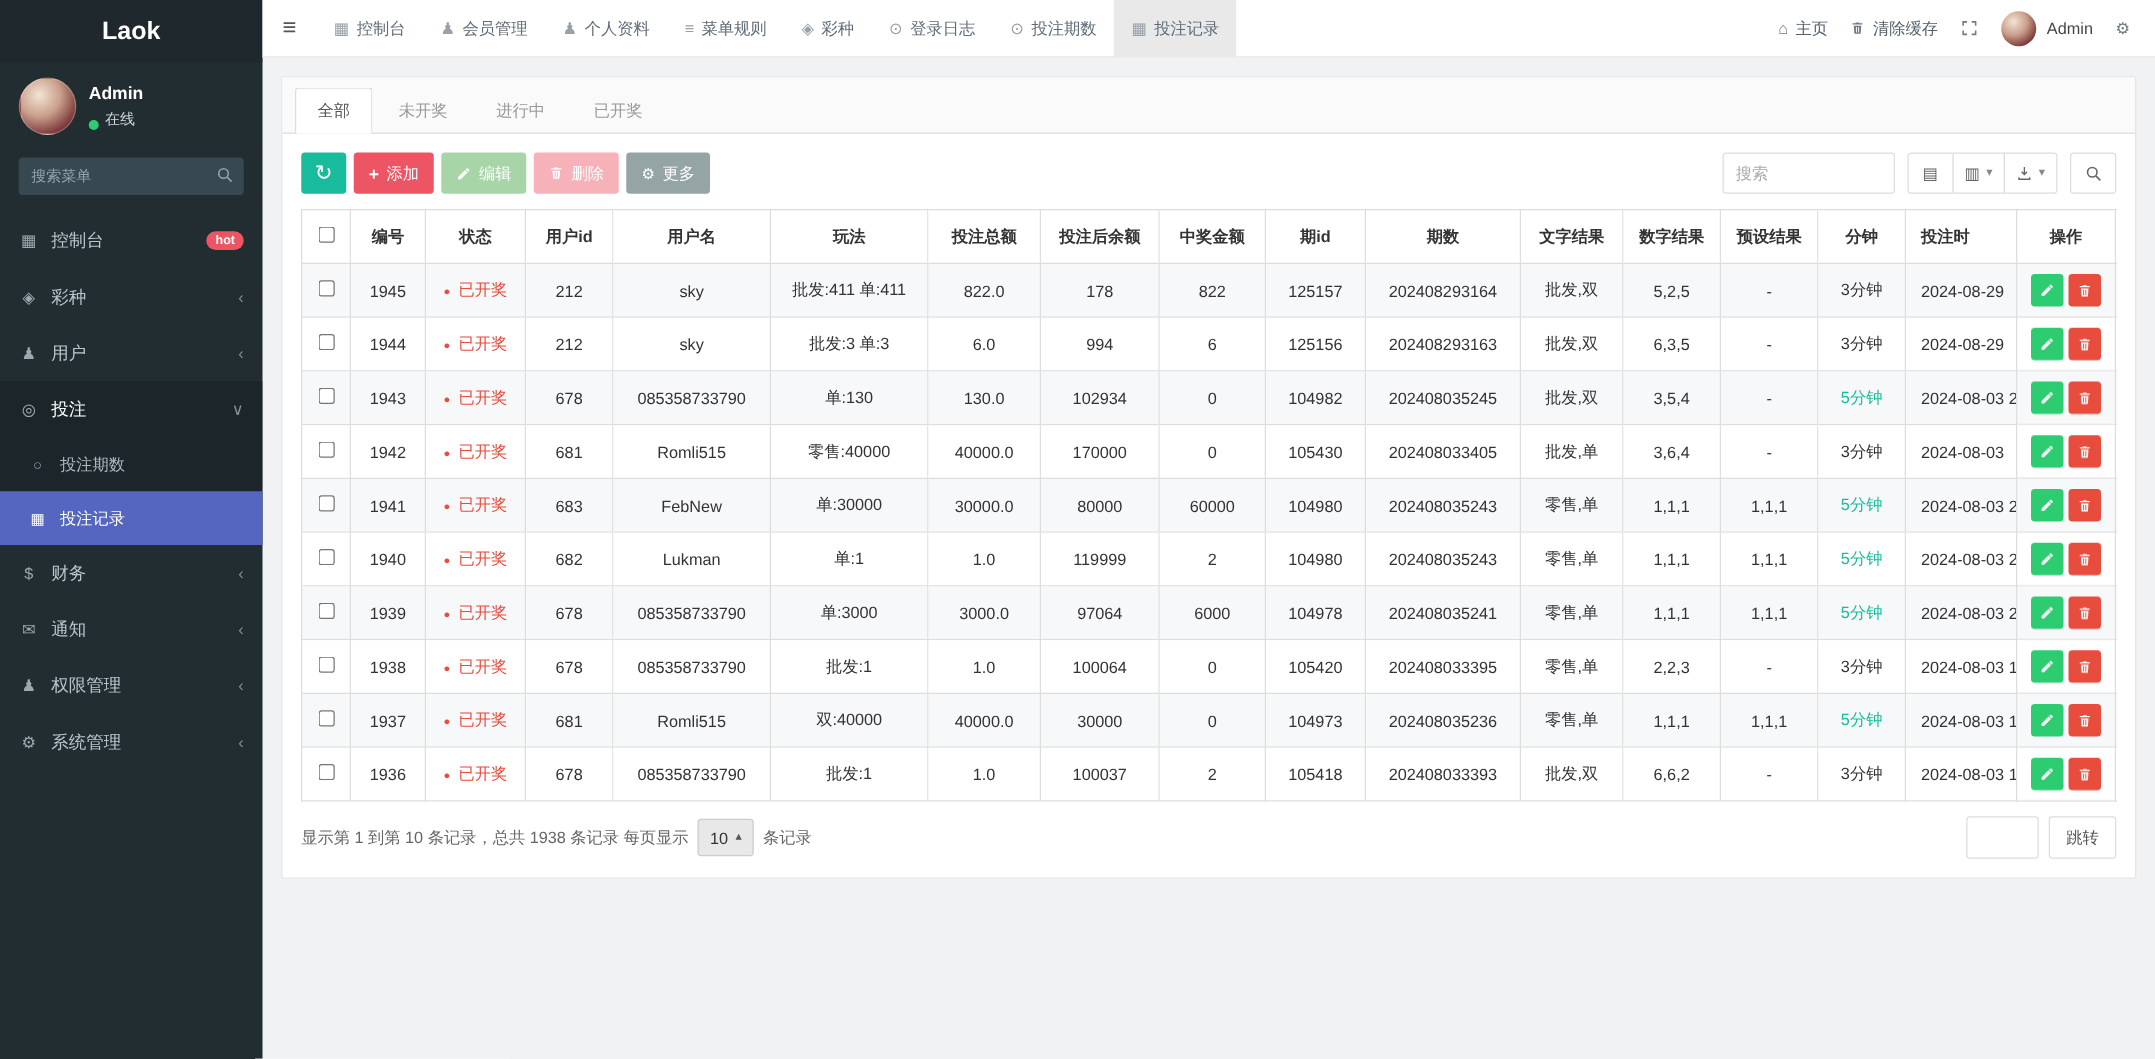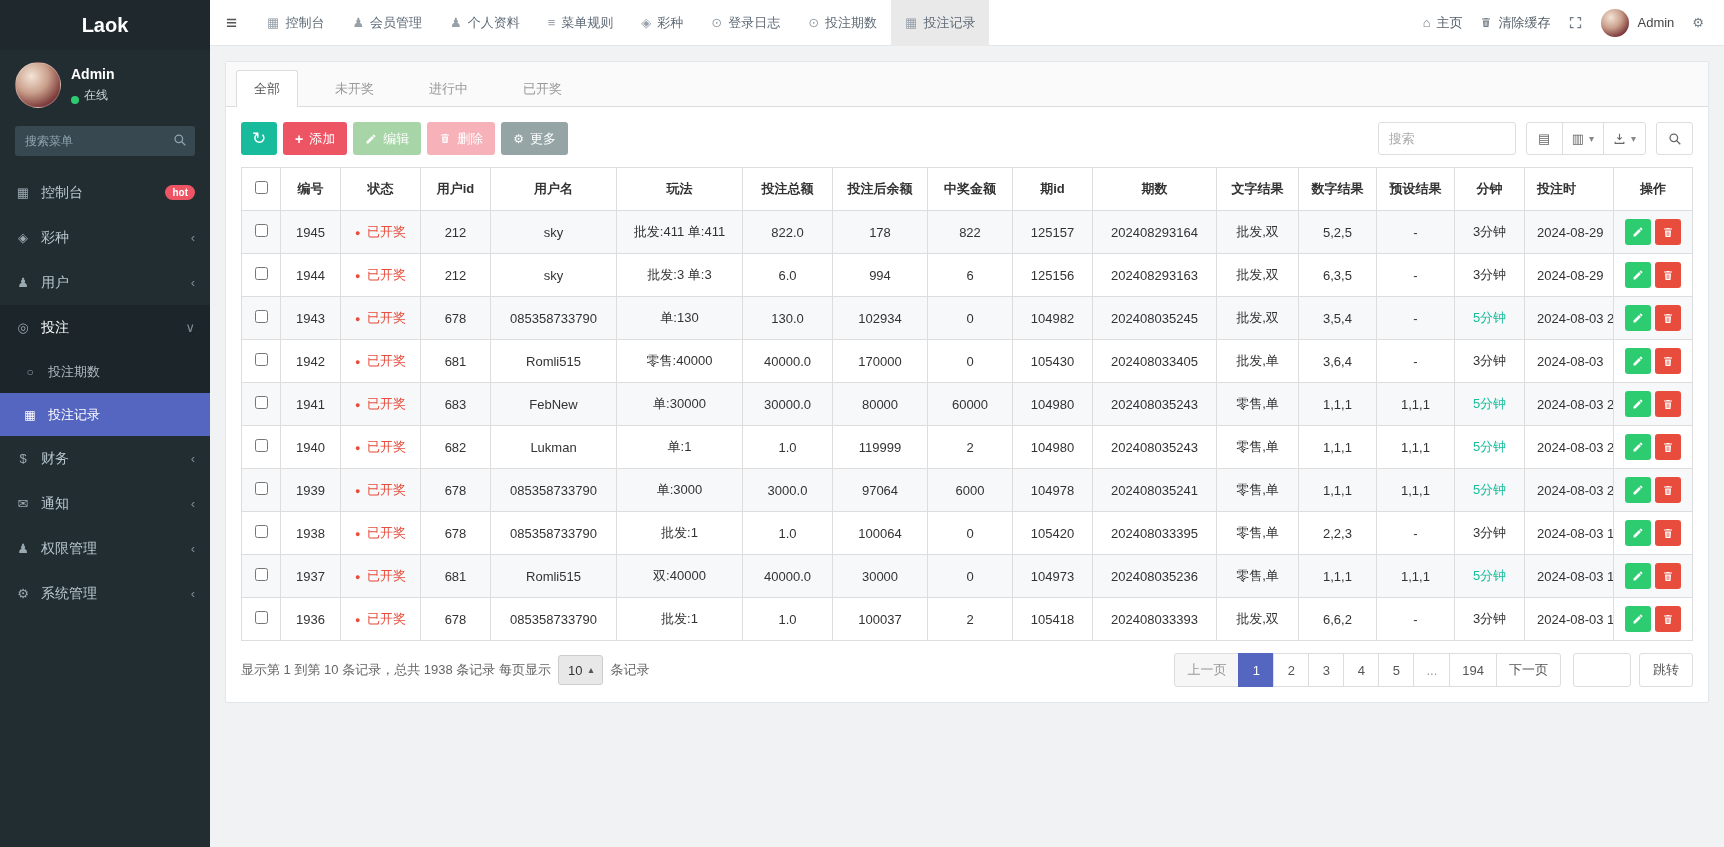--- a/index.html
+++ b/index.html
@@ -38,21 +38,21 @@
 .nav-item .ic{color:#98a1aa;font-size:13px}
 .nav-item.active{background:#e9e9e9}
 .topnav-right{margin-left:auto;display:flex;align-items:center;gap:18px;padding-right:20px}
 .tn-link{display:flex;align-items:center;gap:6px;color:#55606a;cursor:pointer;font-size:13px;white-space:nowrap}
 .tn-link .ic{color:#707a84}
 .tn-user{display:flex;align-items:center;gap:8px;cursor:pointer;color:#444;font-size:13px}
 .avatar-sm{width:28px;height:28px;border-radius:50%;background:radial-gradient(circle at 35% 30%,#f3e3d6 0%,#caa08c 40%,#7d3b3b 75%,#4a2828 100%);display:inline-block}
 
 .content{padding:15px;flex:1;overflow:hidden}
 .panel{background:#fff;border:1px solid #e3e6e8;border-radius:2px}
-.tabs{display:flex;background:#fafafa;border-bottom:1px solid #ddd;padding:8px 10px 0;gap:19px}
+.tabs{display:flex;background:#fafafa;border-bottom:1px solid #ddd;padding:8px 10px 0;gap:3px}
 .tab{padding:9px 17px;font-size:13px;color:#999;cursor:pointer;border:1px solid transparent;border-bottom:none;border-radius:3px 3px 0 0;margin-bottom:-1px}
 .tab.active{background:#fff;border-color:#ddd;border-bottom-color:#fff;color:#555}
 .panel-body{padding:15px}
 
 .toolbar{display:flex;align-items:center;margin-bottom:12px}
 .btn{height:33px;display:inline-flex;align-items:center;gap:6px;padding:0 12px;border:none;border-radius:3px;color:#fff;font-size:13px;cursor:pointer;margin-right:6px;font-family:inherit}
 .btn .bico{font-size:12px;display:inline-flex}
 .btn-refresh{width:36px;padding:0;justify-content:center;background:#18bc9c;font-size:17px}
 .btn-add{background:#ed5565}
 .btn-add .bico{font-size:14px;font-weight:bold}
@@ -641,31 +641,20 @@
           <div class="pagi-row">
             <div class="pagi-left">
               <span>显示第 1 到第 10 条记录，总共 1938 条记录 每页显示</span>
               <button class="page-size-btn">
                 <span>10</span>
                 <span class="caret-up ic">▴</span>
               </button>
               <span>条记录</span>
             </div>
             <div class="pagi-right">
-              <div id="page-list" class="page-list">
-                  <button class="page-btn prev">上一页</button>
-                  <button class="page-btn active">1</button>
-                  <button class="page-btn">2</button>
-                  <button class="page-btn">3</button>
-                  <button class="page-btn">4</button>
-                  <button class="page-btn">5</button>
-                  <button class="page-btn ellipsis">...</button>
-                  <button class="page-btn">194</button>
-                  <button class="page-btn next">下一页</button>
-                </div>
               <input class="jump-input" style="">
               <button class="jump-btn">跳转</button>
             </div>
           </div>
 
         </div>
       </div>
     </div>
 
   </div>

